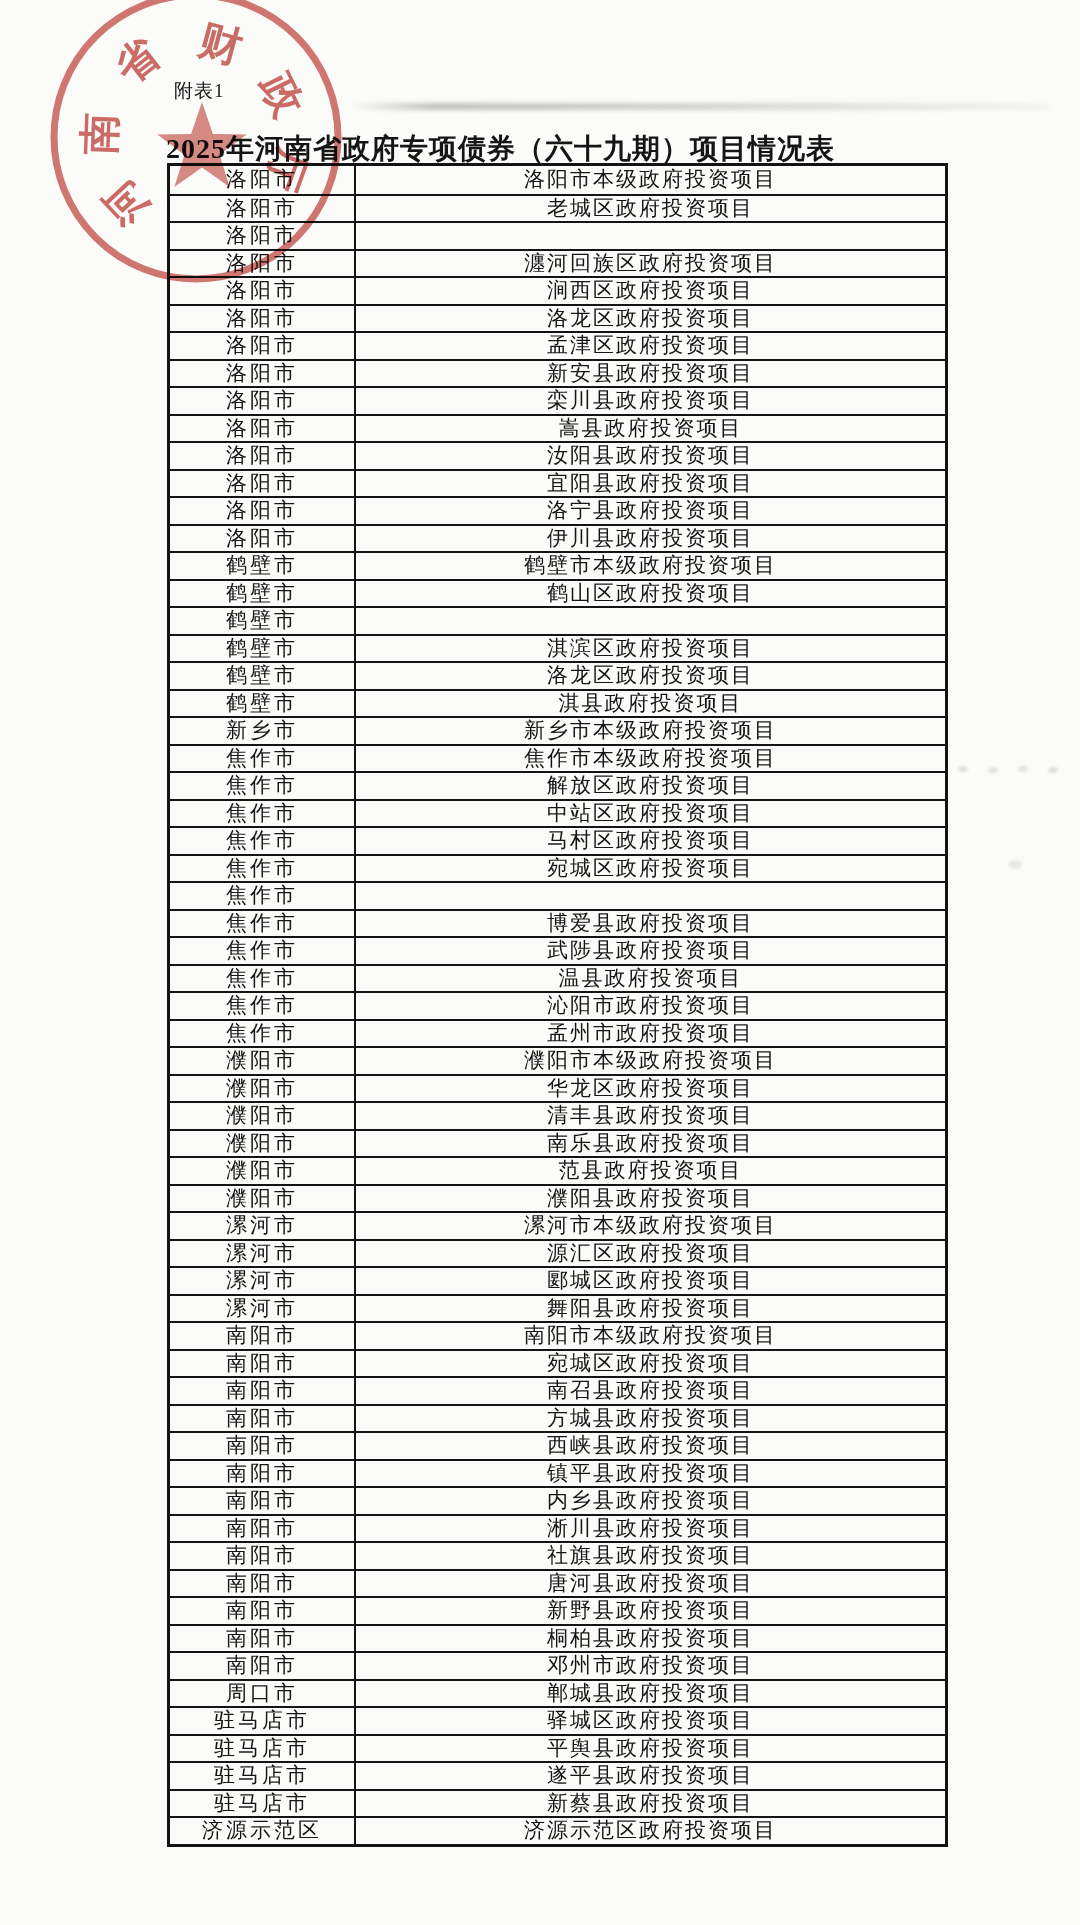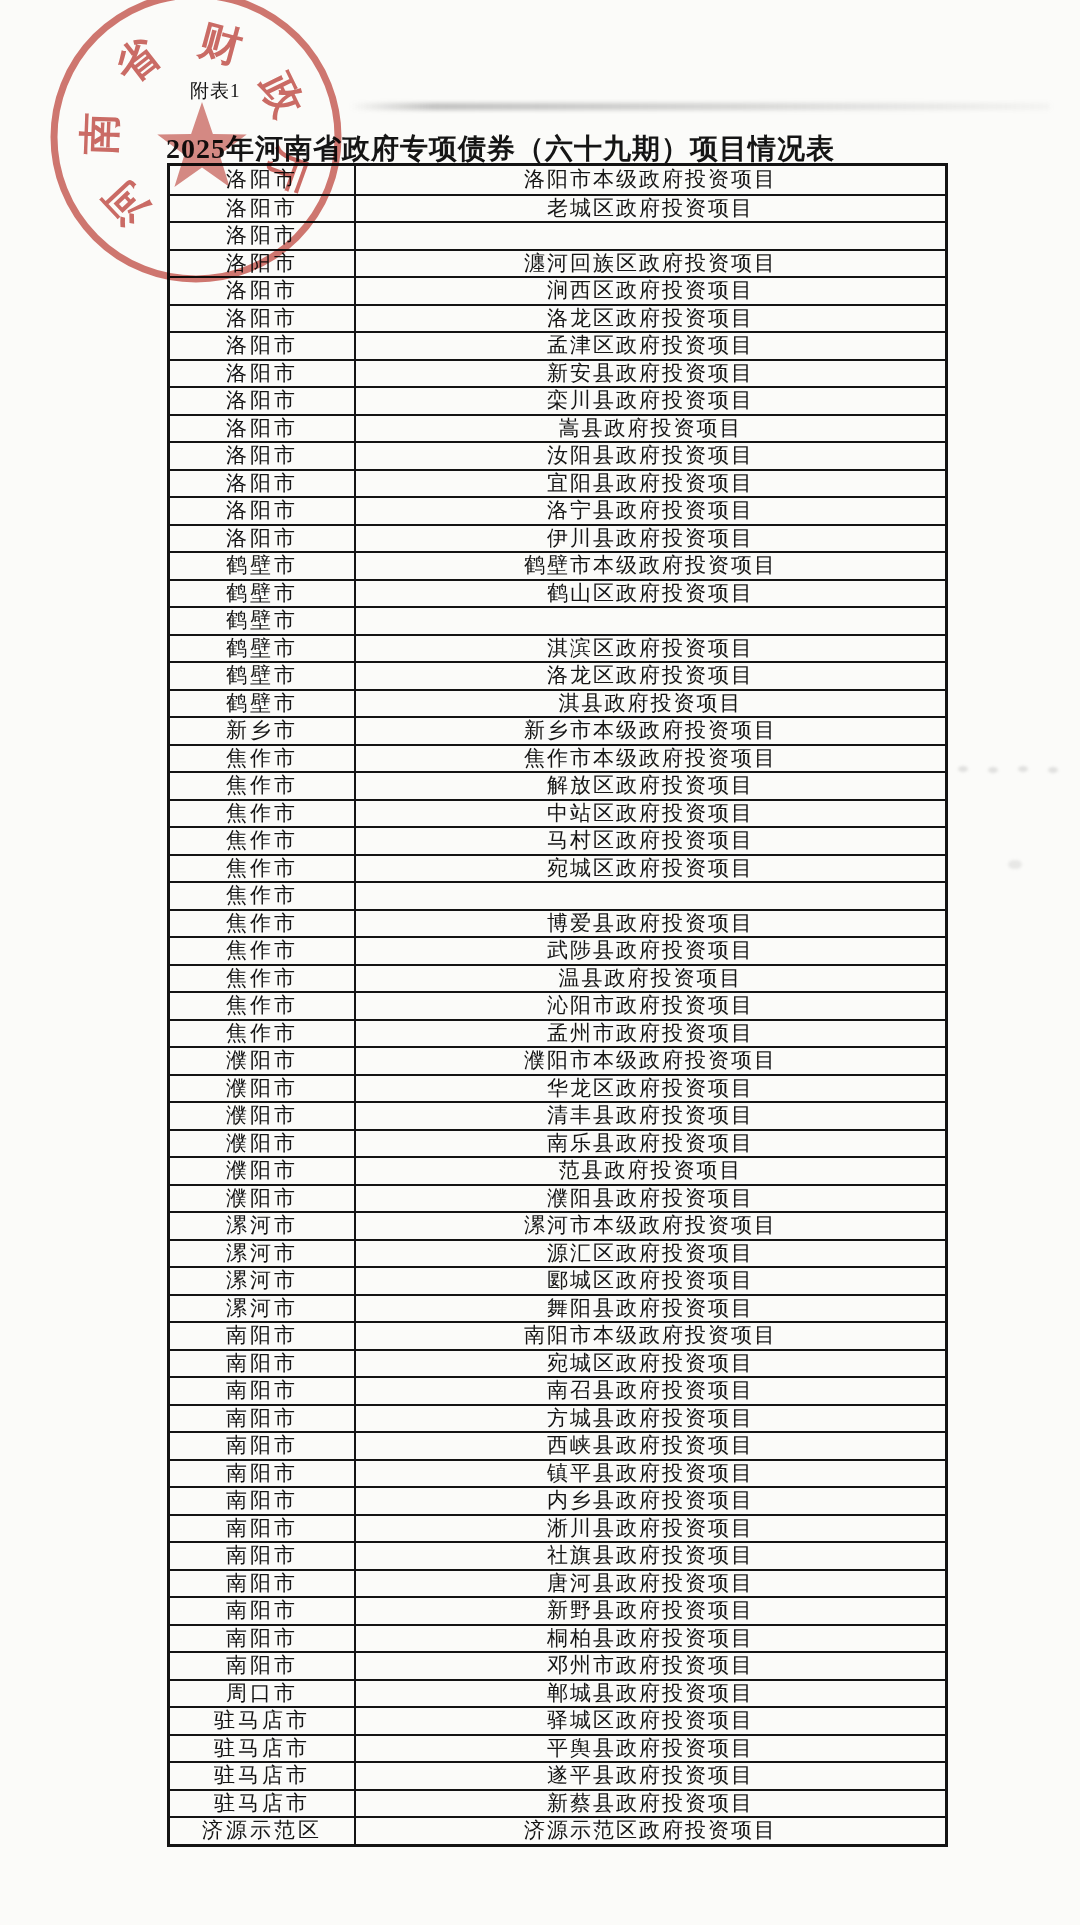--- a/index.html
+++ b/index.html
@@ -6,21 +6,21 @@
   .page{
     position:relative;
     width:1080px;height:1925px;
     background:#fbfbf9;
     overflow:hidden;
     font-family:"Liberation Serif","DejaVu Serif",serif;
     color:#151515;
     margin:0 auto;
   }
   .attachment-label{
-    position:absolute;left:190px;top:78px;
+    position:absolute;left:174px;top:78px;
     font-size:19px;letter-spacing:1px;font-family:Liberation Serif, serif;
   }
   .doc-title{
     position:absolute;left:166px;top:130px;width:800px;
     font-size:28px;font-weight:bold;letter-spacing:1px;
     white-space:nowrap;
   }
   .project-table{
     position:absolute;left:167px;top:163px;width:781px;
     border:3px solid #141414;

